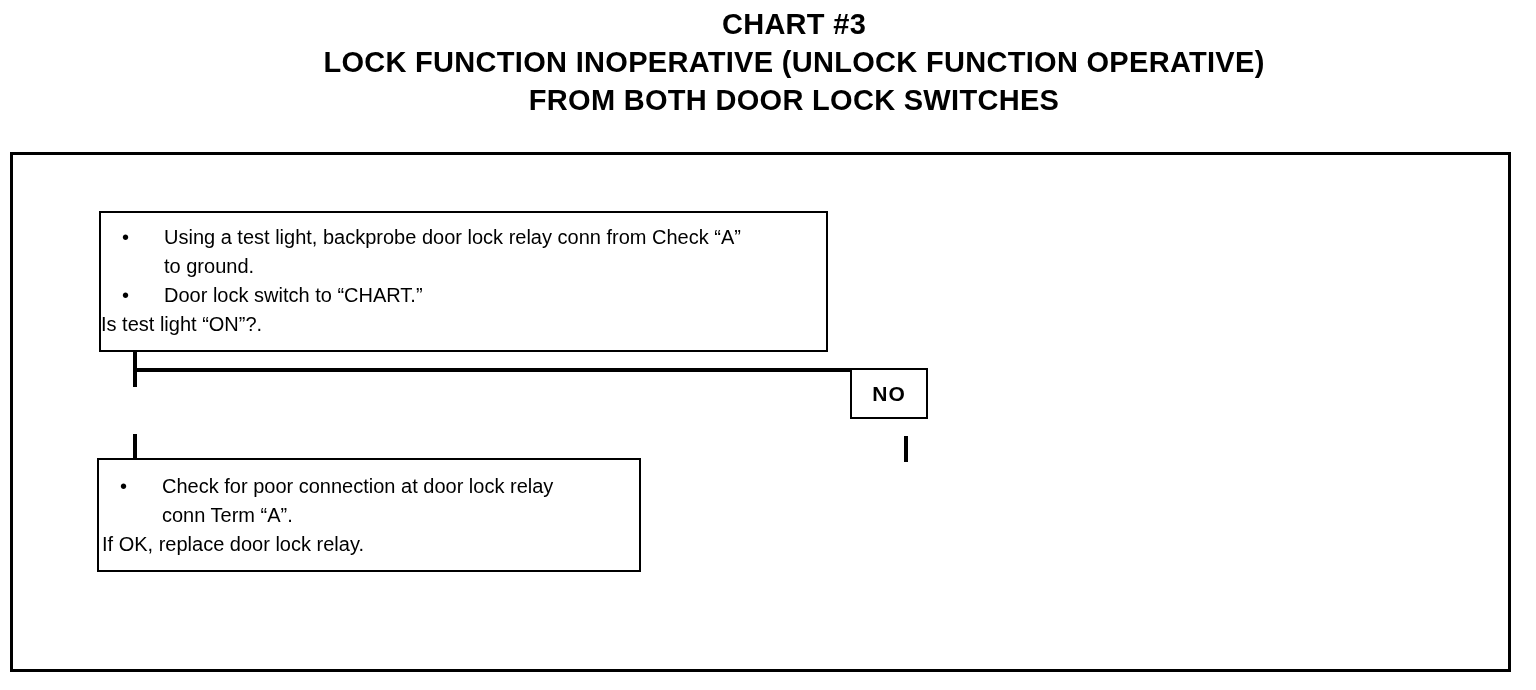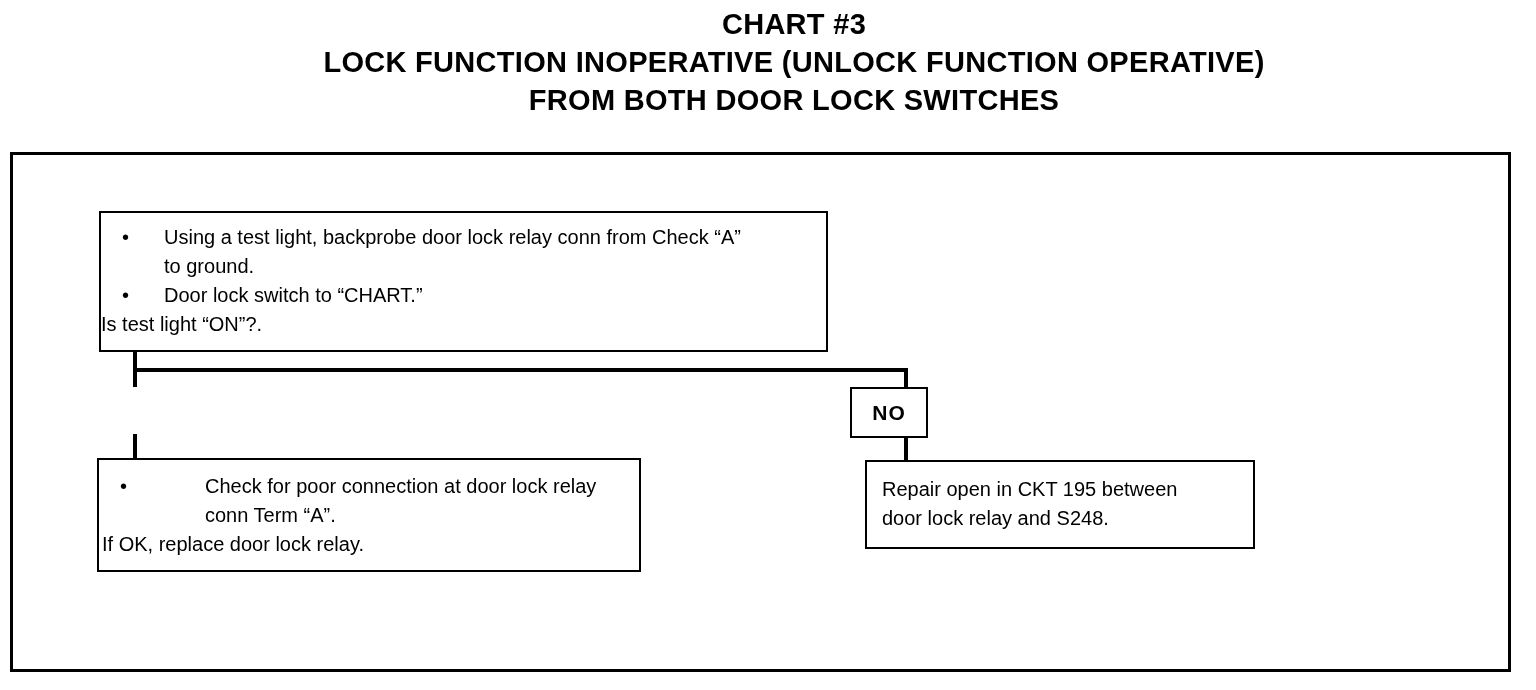--- a/index.html
+++ b/index.html
@@ -20,30 +20,30 @@
     position:absolute; border:2px solid #000; background:#fff;
     font-size:20px; line-height:29px; box-sizing:border-box;
   }
   .q  { left:99px;  top:211px; width:729px; height:141px; padding-top:10px; }
   .r1 { left:97px;  top:458px; width:544px; height:114px; padding-top:12px; }
   .r2 { left:865px; top:460px; width:390px; height:89px;  padding:13px 0 0 15px; }
   .brow { display:flex; padding-left:21px; }
   .bdot { flex:0 0 42px; }
   .btext { flex:0 1 auto; }
   .q  .btext { max-width:585px; }
-  .r1 .btext { max-width:400px;margin-left:43px; }
+  .r1 .btext { max-width:400px; }
   .r2 .rtext { display:block; max-width:300px; }
   .q .flush  { }
   .r1 .flush { padding-left:3px; }
   .decision {
     display:flex; align-items:center; justify-content:center;
     font-size:21px; font-weight:bold; letter-spacing:1px;
   }
   .yes { left:97px;  top:385px; width:88px; height:51px; }
-  .no  { left:850px; top:387px; width:78px; height:51px; }
+  .no  { left:850px; top:368px; width:78px; height:51px; }
   .line { position:absolute; background:#000; }
   .v-q-rail   { left:133px; top:350px; width:4px;   height:37px; }
   .rail       { left:133px; top:368px; width:775px; height:4px;  }
   .v-rail-no  { left:904px; top:368px; width:4px;   height:21px; }
   .v-yes-r1   { left:133px; top:434px; width:4px;   height:26px; }
   .v-no-r2    { left:904px; top:436px; width:4px;   height:26px; }
 </style>
 </head>
 <body>
 
@@ -82,17 +82,14 @@
   <div class="line v-no-r2"></div>
 
   <div class="node r1">
     <div class="brow">
       <span class="bdot">•</span>
       <span class="btext">Check for poor connection at door lock relay conn Term “A”.</span>
     </div>
     <div class="flush">If OK, replace door lock relay.</div>
   </div>
 
-  <div class="node r2">
-    <span class="rtext">Repair open in CKT 195 between door lock relay and S248.</span>
-  </div>
 
 </div>
 
 </body></html>

